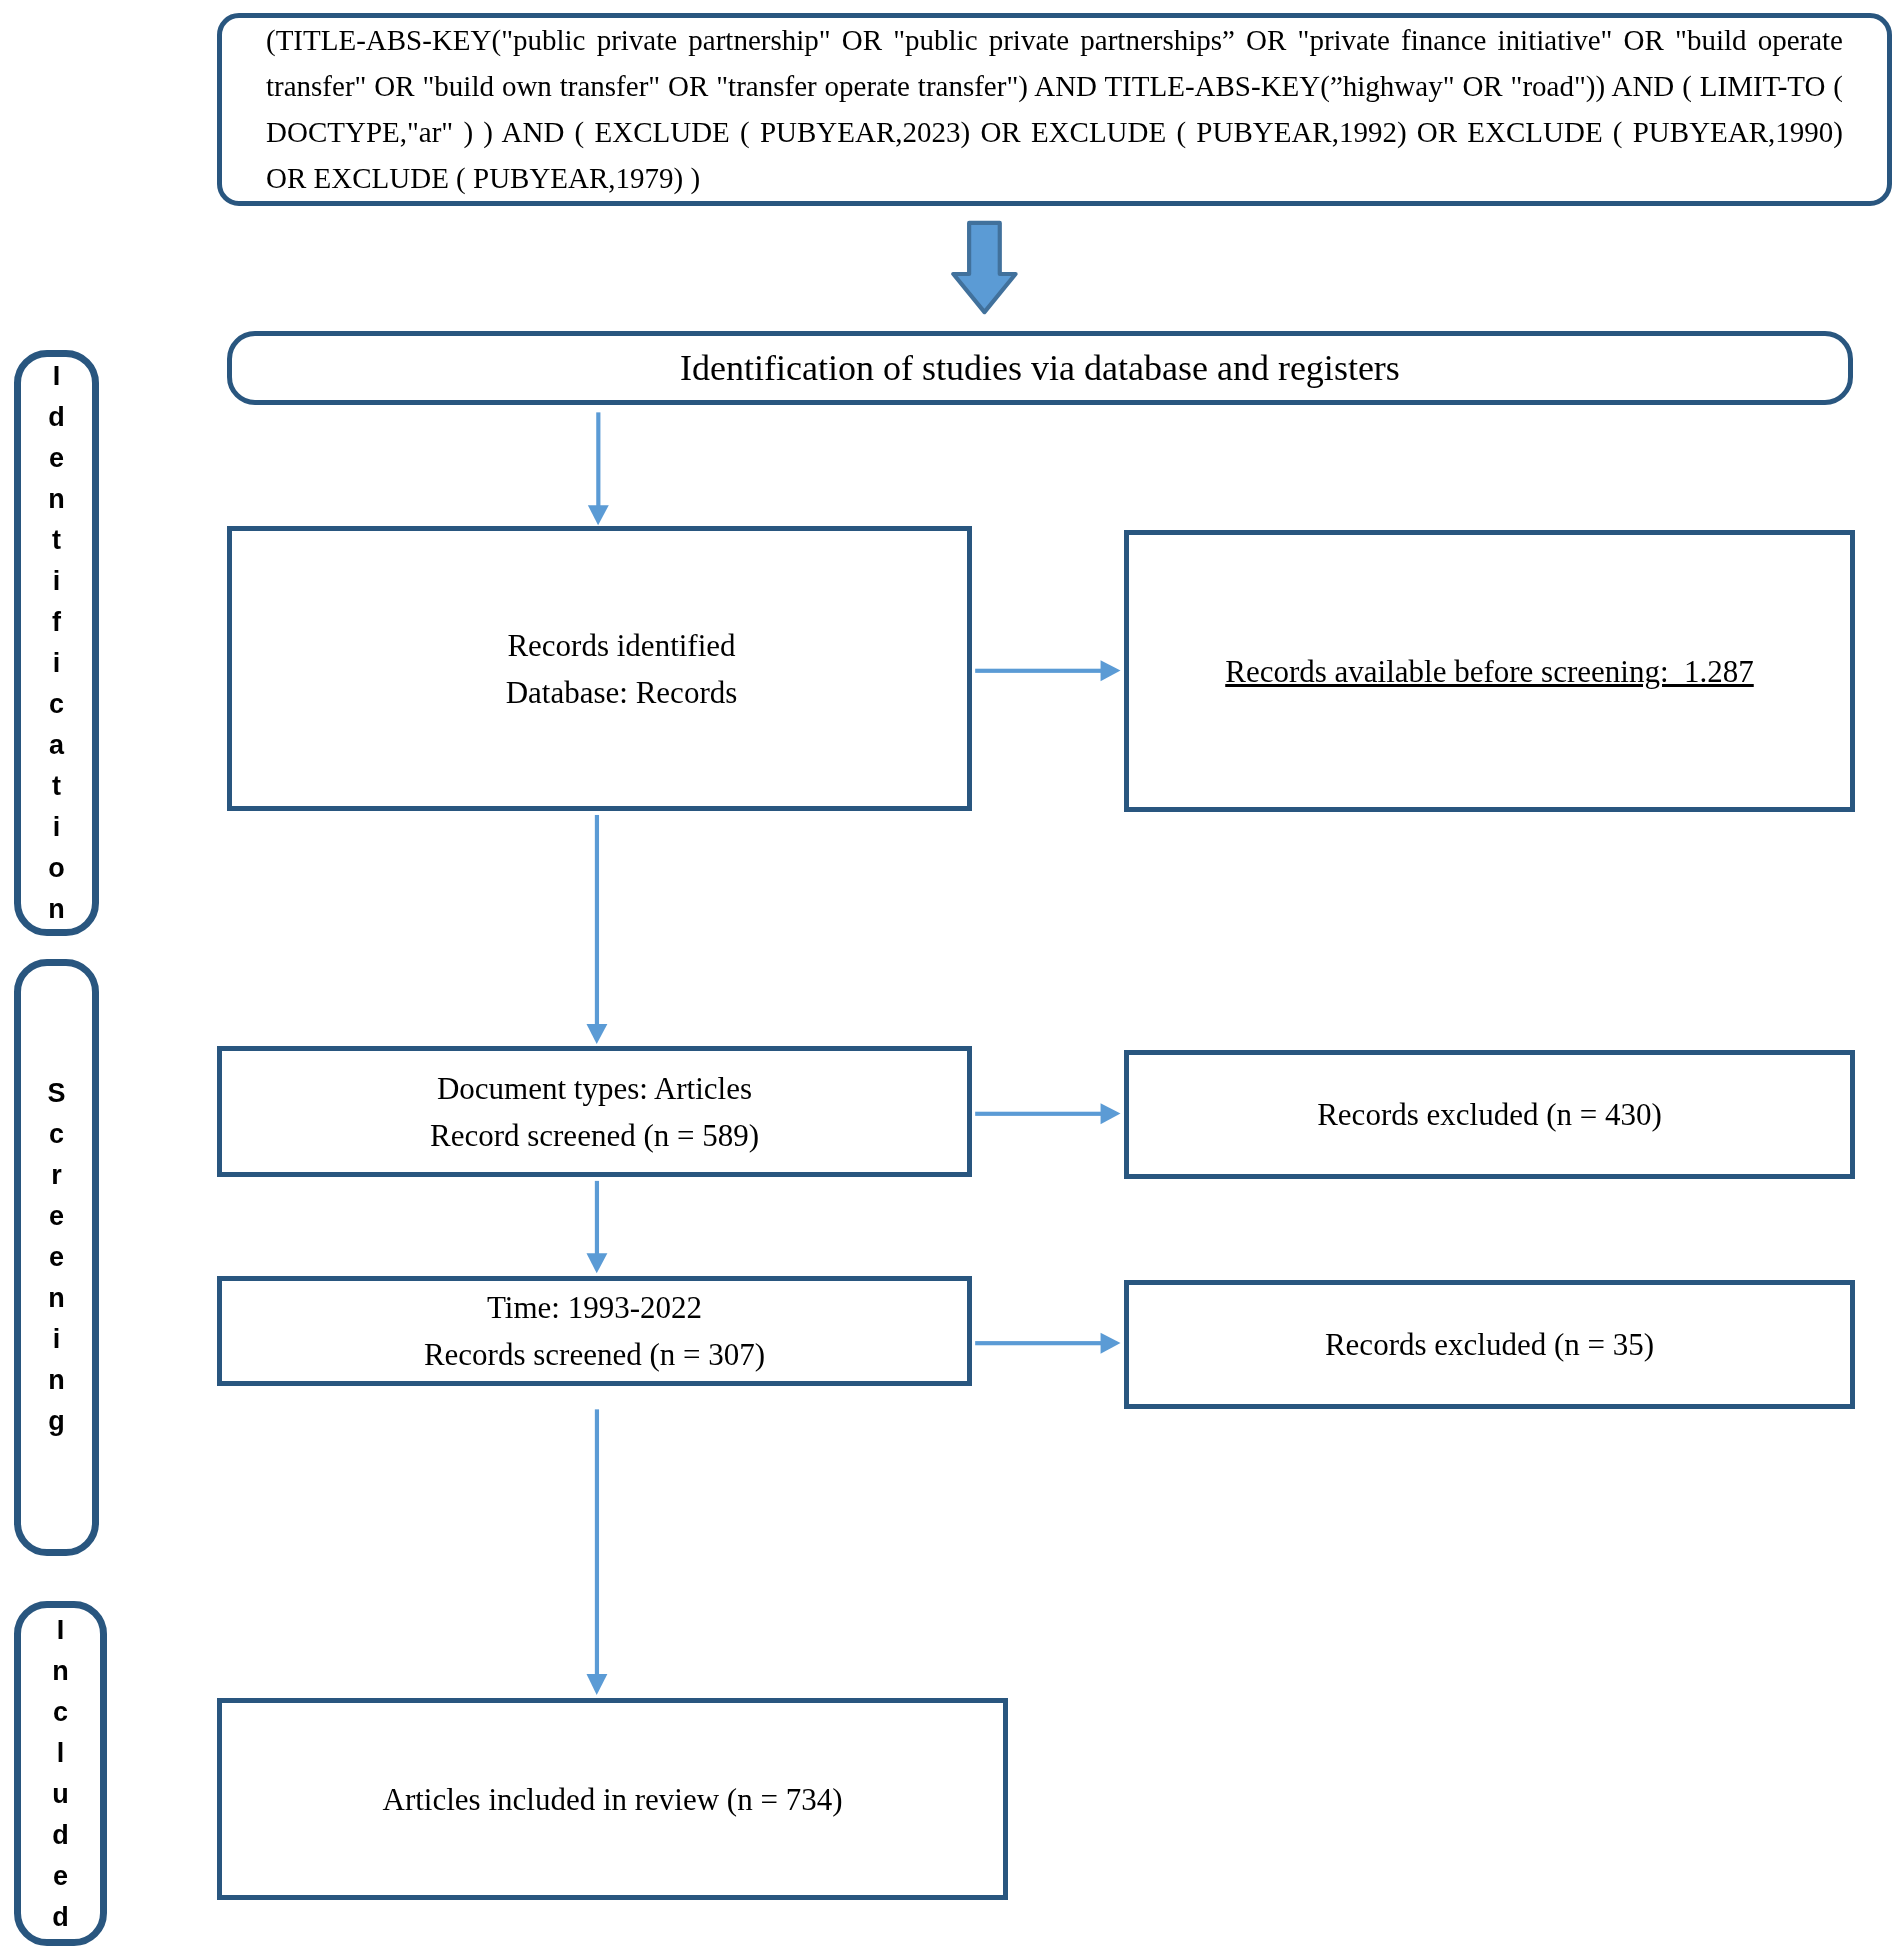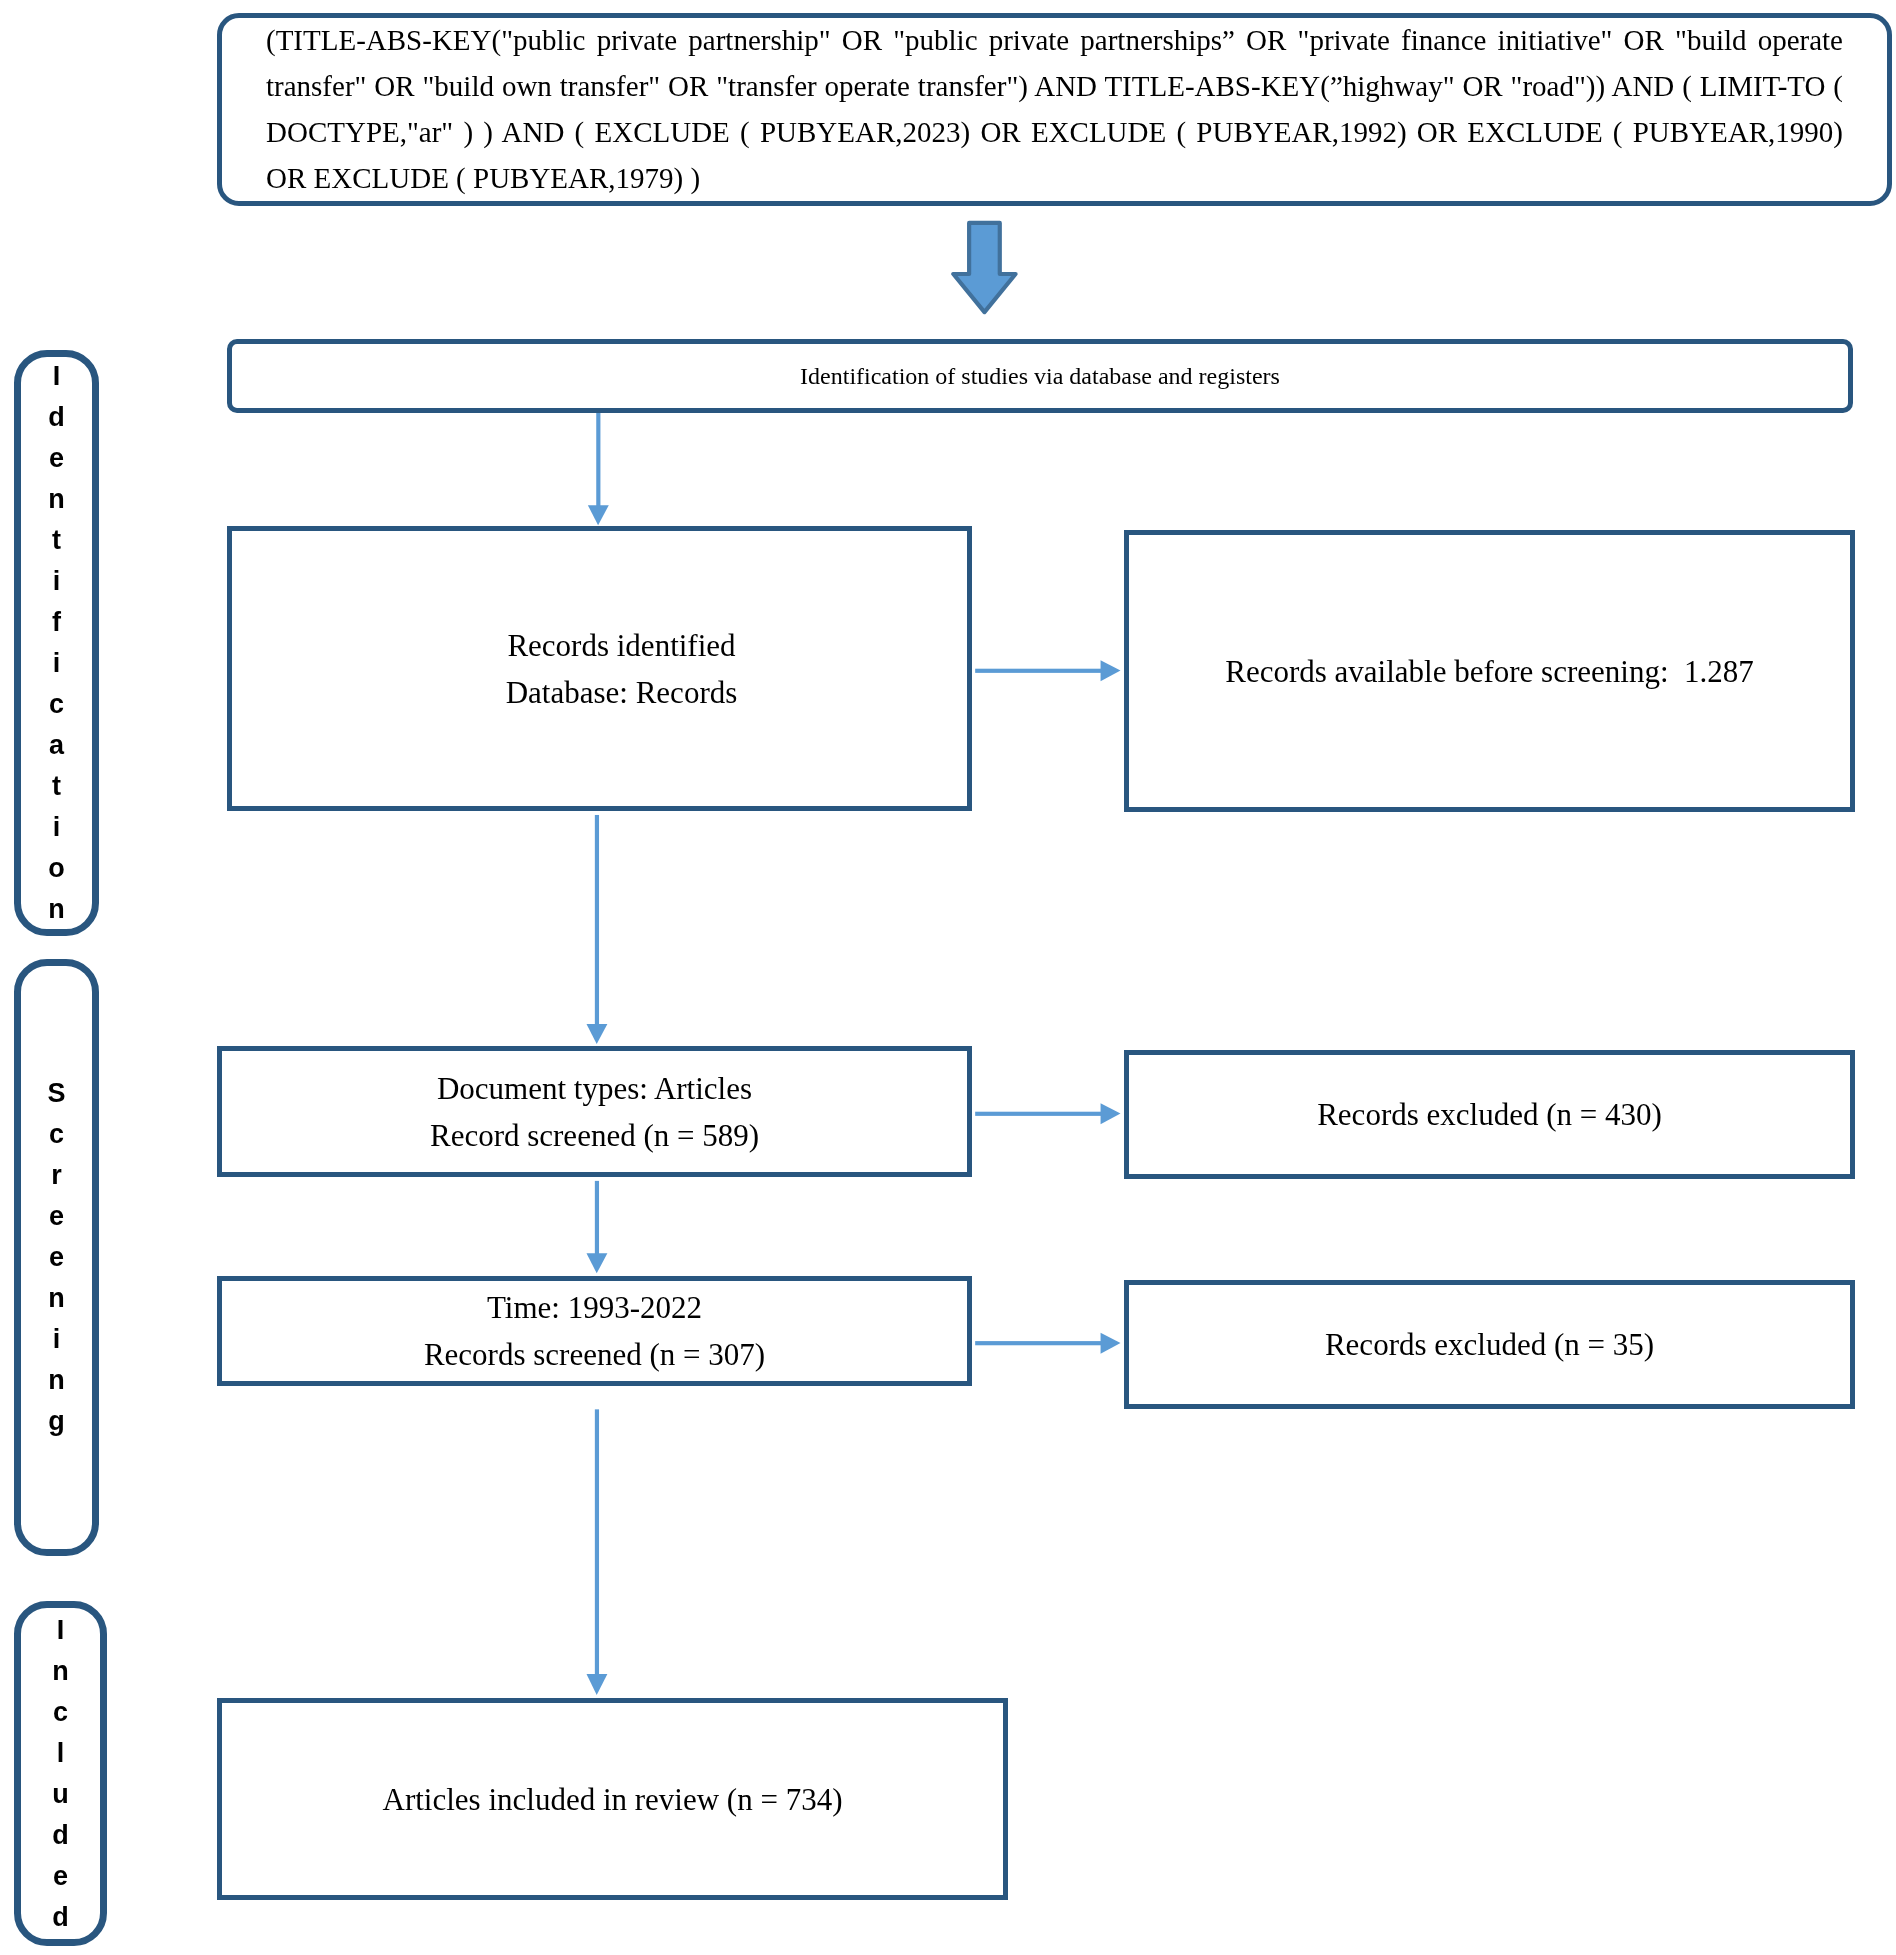--- a/index.html
+++ b/index.html
@@ -34,42 +34,41 @@
     align-items:stretch;justify-content:center;
     padding:14px 44px;
   }
   .query p{
     font-size:29px;line-height:46px;
     text-align:justify;text-justify:inter-word;
     width:100%;
   }
   .header{
     left:227px;top:331px;width:1626px;height:74px;
-    border-radius:10px;
-    font-size:24px;
-    margin-top:8px;
+    border-radius:28px;
+    font-size:36px;
   }
   .stage{
     position:absolute;
     border:7.4px solid var(--box-border);
     border-radius:33px;
     background:var(--background);
     display:flex;align-items:center;justify-content:center;
     font-family:"Liberation Sans", sans-serif;
     font-weight:bold;font-size:27px;line-height:41px;
     text-align:center;
     white-space:pre-line;
   }
   .stage-identification{left:14px;top:350px;width:85px;height:586px;}
   .stage-screening{left:14px;top:959px;width:85px;height:597px;}
   .stage-included{left:14px;top:1601px;width:93px;height:345px;}
   .flowtext{font-size:31px;line-height:47px;}
   .prewrap{white-space:pre-wrap;}
   .box-records-identified{left:227px;top:526px;width:745px;height:285px;padding-left:44px;}
-  .box-available{left:1124px;top:530px;width:731px;height:282px;}
+  .box-available{left:1124px;top:530px;width:731px;height:282px;text-decoration:underline;}
   .box-doctypes{left:217px;top:1046px;width:755px;height:131px;}
   .box-excluded-518{left:1124px;top:1050px;width:731px;height:129px;}
   .box-time{left:217px;top:1276px;width:755px;height:110px;}
   .box-excluded-35{left:1124px;top:1280px;width:731px;height:129px;}
   .box-included{left:217px;top:1698px;width:791px;height:202px;}
 </style>
 </head>
 <body>
 
 <div id="canvas">

